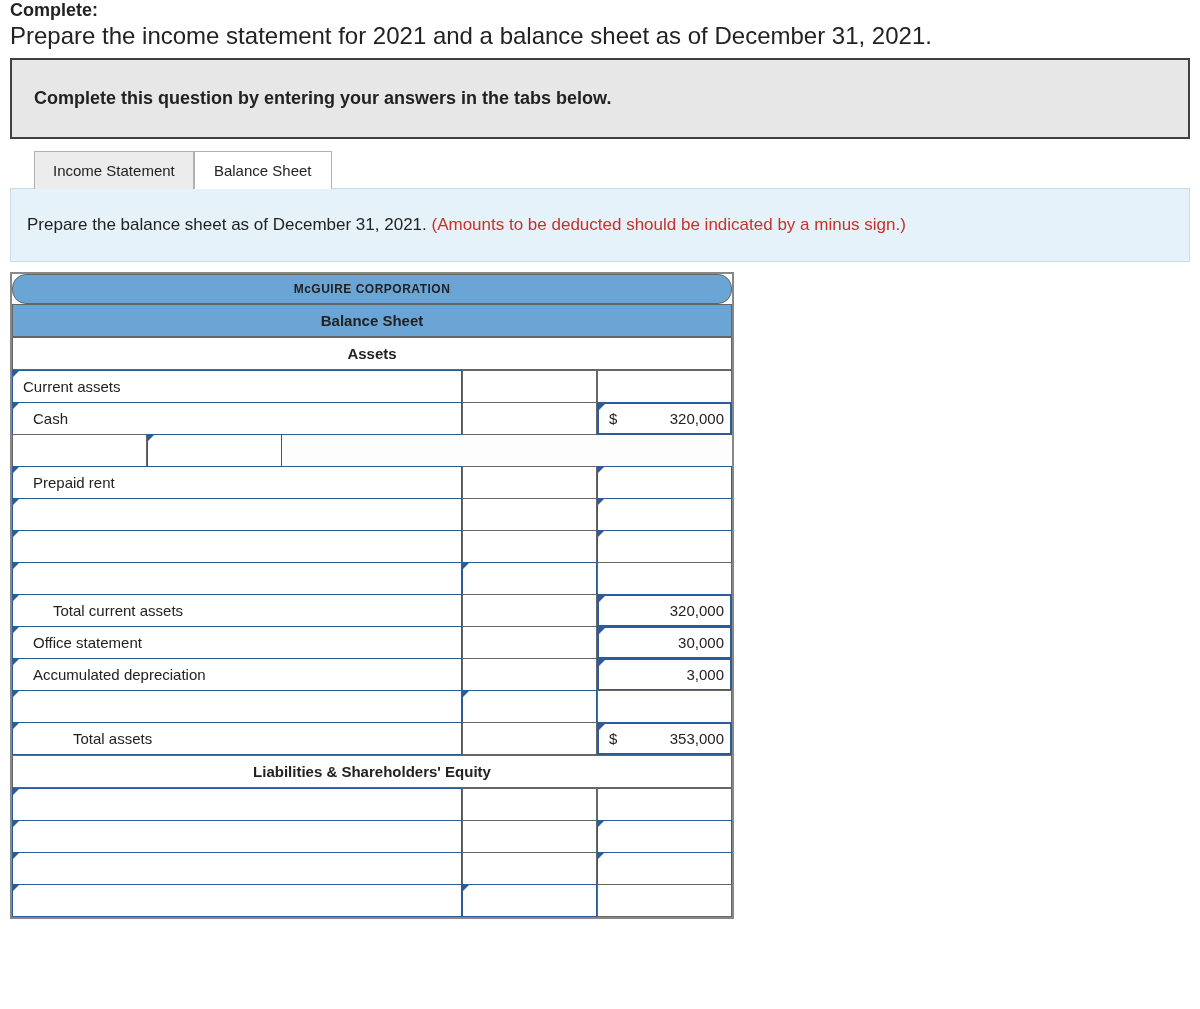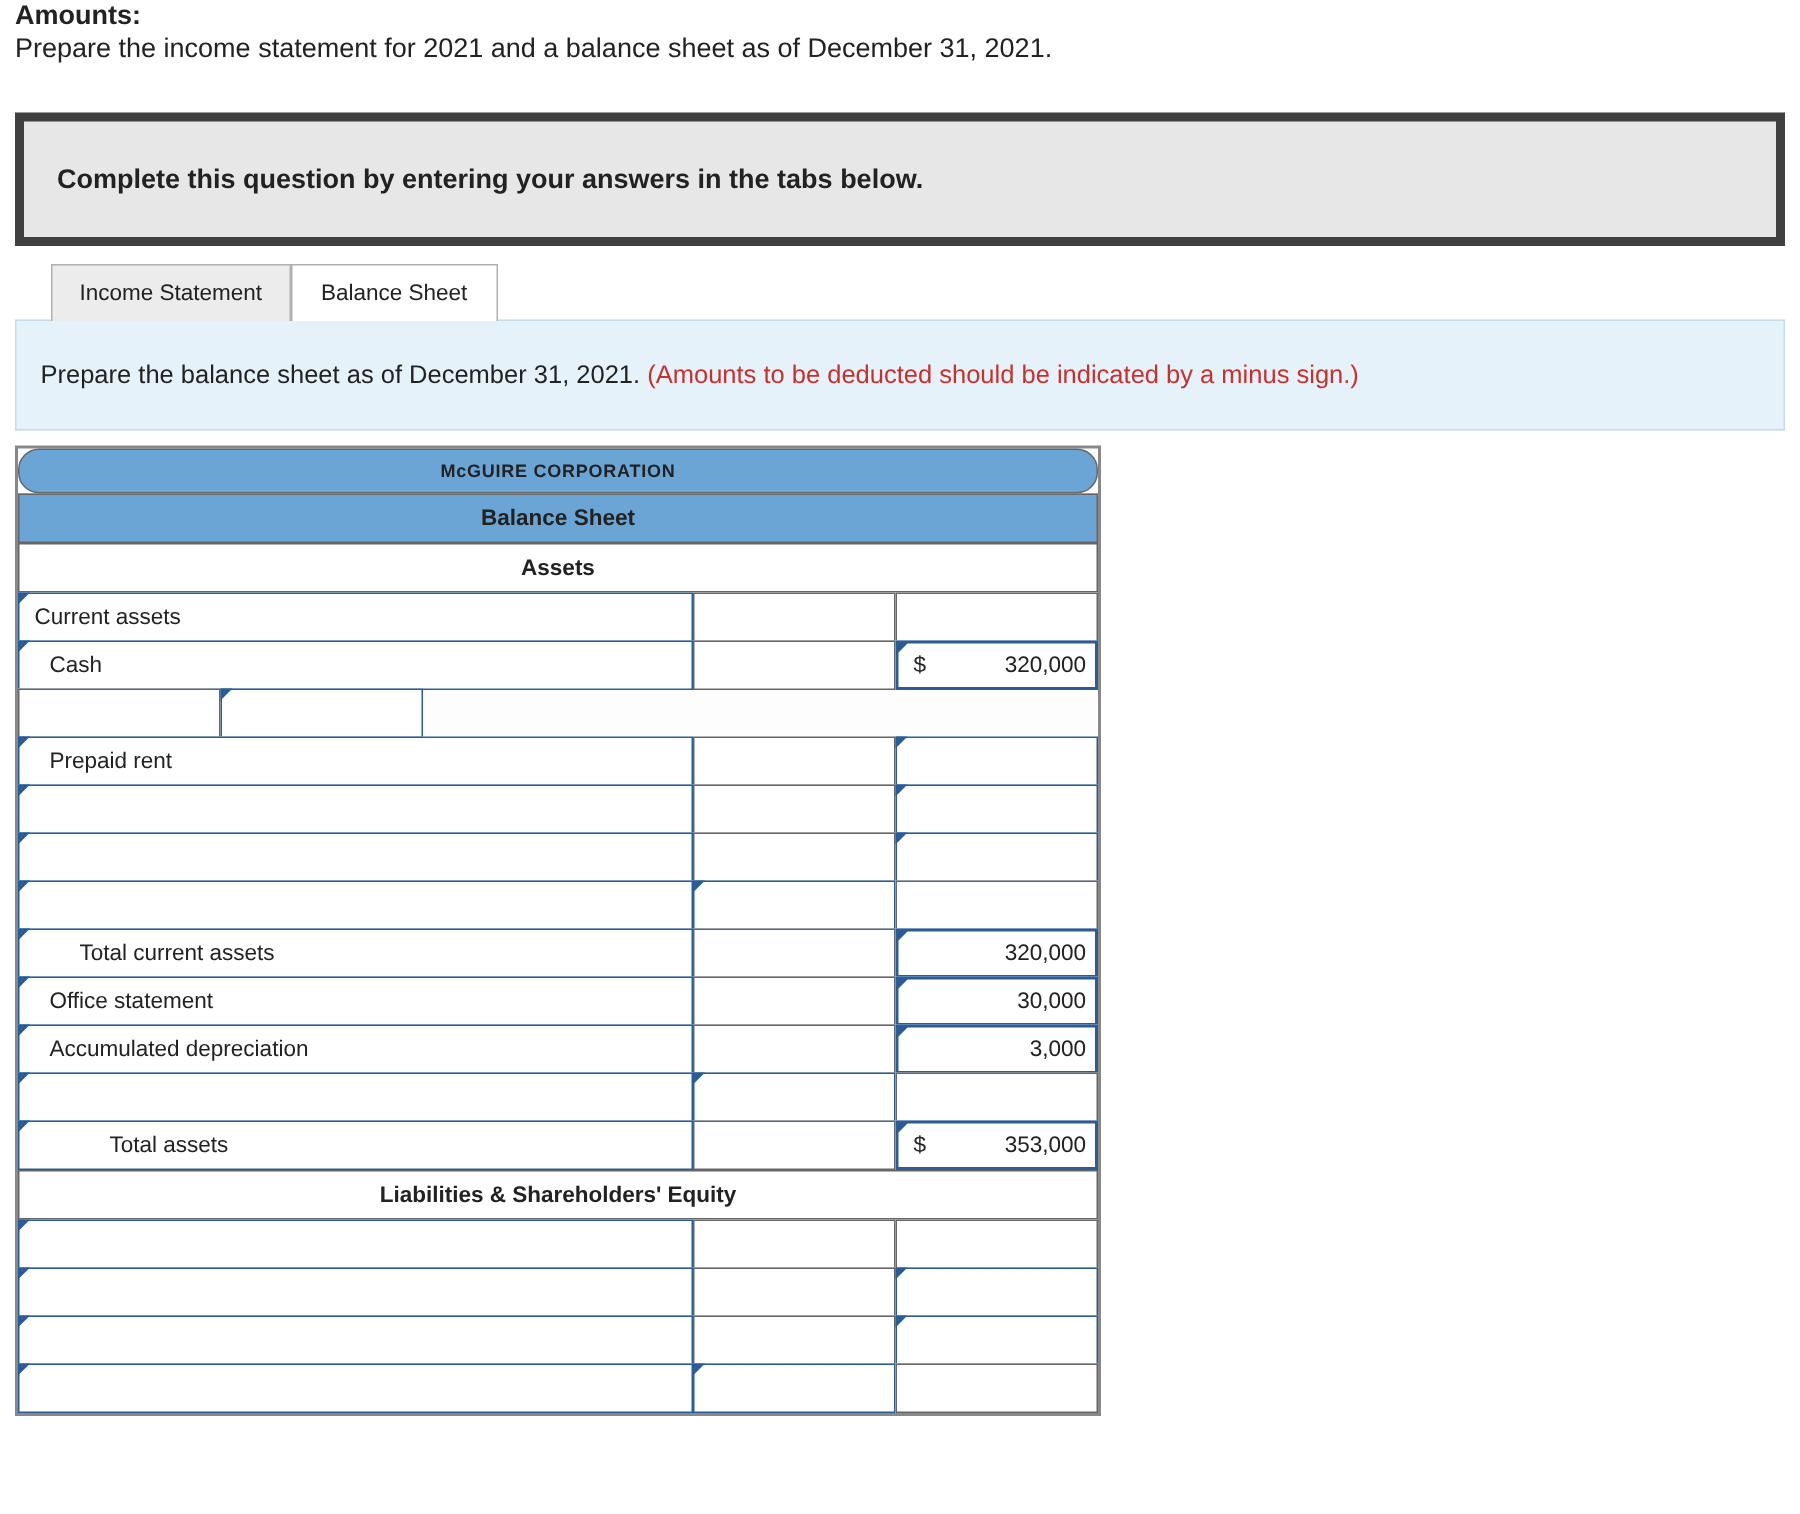--- a/index.html
+++ b/index.html
@@ -7,27 +7,27 @@
       margin: 0;
       padding: 0;
       background: #fff;
       color: #222;
       font-size: 16px;
     }
     .page {
       padding: 0 10px;
     }
     .prepare-text {
-      font-size: 18px;
+      font-size: 24px;
       margin-top: 2px;
-      margin-bottom: 32px;
+      margin-bottom: 8px;
     }
     .instruction-bar {
       background: #e7e7e7;
-      border: 6px solid #404040;
+      border: 2px solid #404040;
       padding: 28px 22px;
       font-weight: bold;
       font-size: 18px;
       margin-bottom: 12px;
     }
     .tabs {
       display: flex;
       gap: 0;
       margin-left: 24px;
     }
@@ -140,21 +140,21 @@
       overflow: hidden;
       height: 20px;
       font-weight: bold;
       font-size: 18px;
     }
   </style>
 </head>
 <body>
 
 <div class="page">
-  <div class="topclip">Amounts:</div>
+  <div class="topclip">Complete:</div>
   <div class="prepare-text">Prepare the income statement for 2021 and a balance sheet as of December 31, 2021.</div>
 
   <div class="instruction-bar">Complete this question by entering your answers in the tabs below.</div>
 
   <div class="tabs">
     <div class="tab inactive">Income Statement</div>
     <div class="tab active">Balance Sheet</div>
   </div>
 
   <div class="instruction2">

